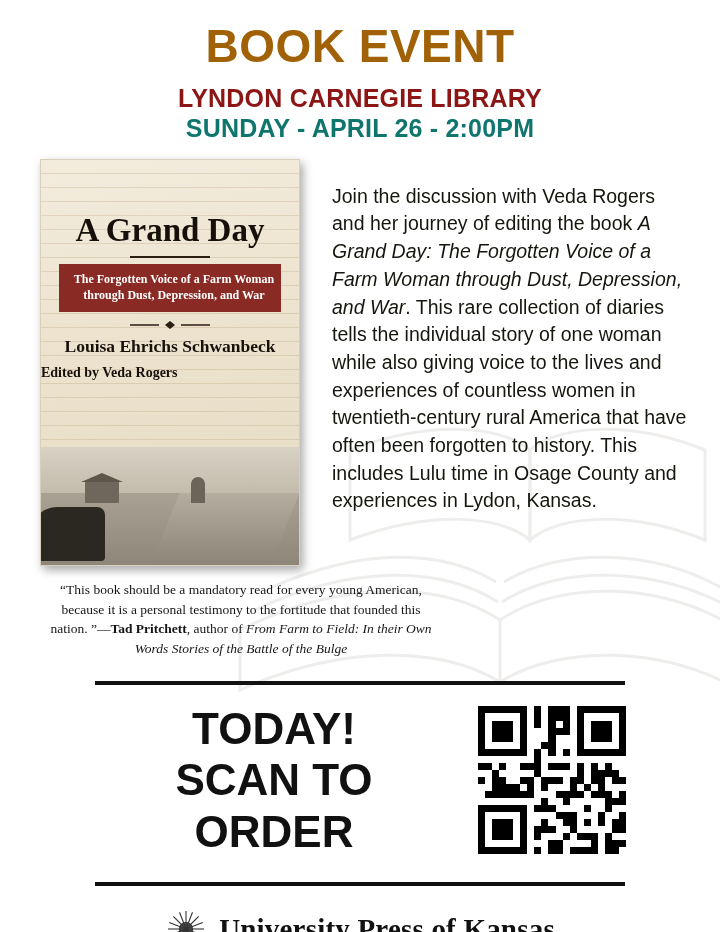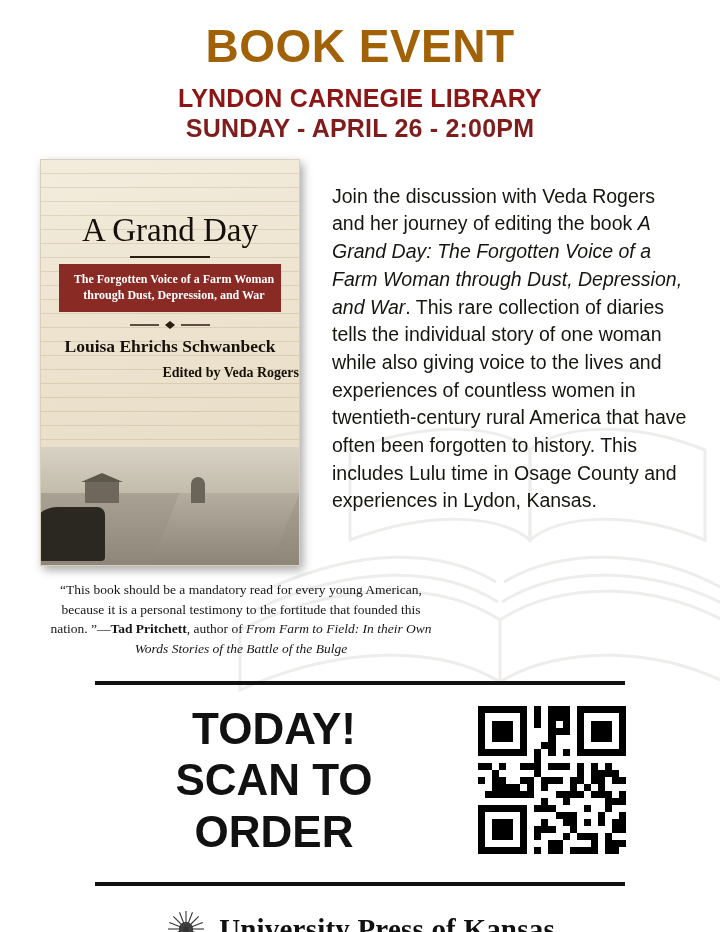--- a/index.html
+++ b/index.html
@@ -53,21 +53,21 @@
     font-size: 25px;
     color: #8c1515;
     margin-top: 14px;
     line-height: 1.18;
     letter-spacing: 0.2px;
   }
   .datetime {
     font-family: "Liberation Sans", sans-serif;
     font-weight: bold;
     font-size: 25px;
-    color: #7f1d1d;
+    color: #0f766e;
     line-height: 1.18;
     letter-spacing: 0.2px;
   }
 
   
   .body-wrap {
     display: flex;
     padding: 16px 28px 0 40px;
     align-items: flex-start;
   }
@@ -109,21 +109,21 @@
     inset: 0;
     background: linear-gradient(170deg,#f3ecdd 0%, #ece2cd 45%, #e6dcc5 100%);
   }
   .cover-title {
     position: absolute;
     top: 52px;
     left: 0;
     right: 0;
     text-align: center;
     font-family: "Liberation Serif", serif;
-    font-weight: normal;
+    font-weight: bold;
     font-size: 33px;
     color: #16100a;
     z-index: 3;
   }
   .cover-rule {
     position: absolute;
     top: 96px;
     left: 50%;
     transform: translateX(-50%);
     width: 80px;
@@ -163,23 +163,23 @@
     text-align: center;
     font-family: "Liberation Serif", serif;
     font-weight: bold;
     font-size: 17.5px;
     color: #16100a;
     z-index: 3;
   }
   .cover-editor {
     position: absolute;
     top: 205px;
-    left: 16px;
+    left: 0;
     right: 0;
-    text-align: right;
+    text-align: left;
     font-family: "Liberation Serif", serif;
     font-weight: bold;
     font-size: 14px;
     color: #16100a;
     z-index: 3;
   }
   .cover-intro {
     position: absolute;
     top: 229px;
     left: 0;

